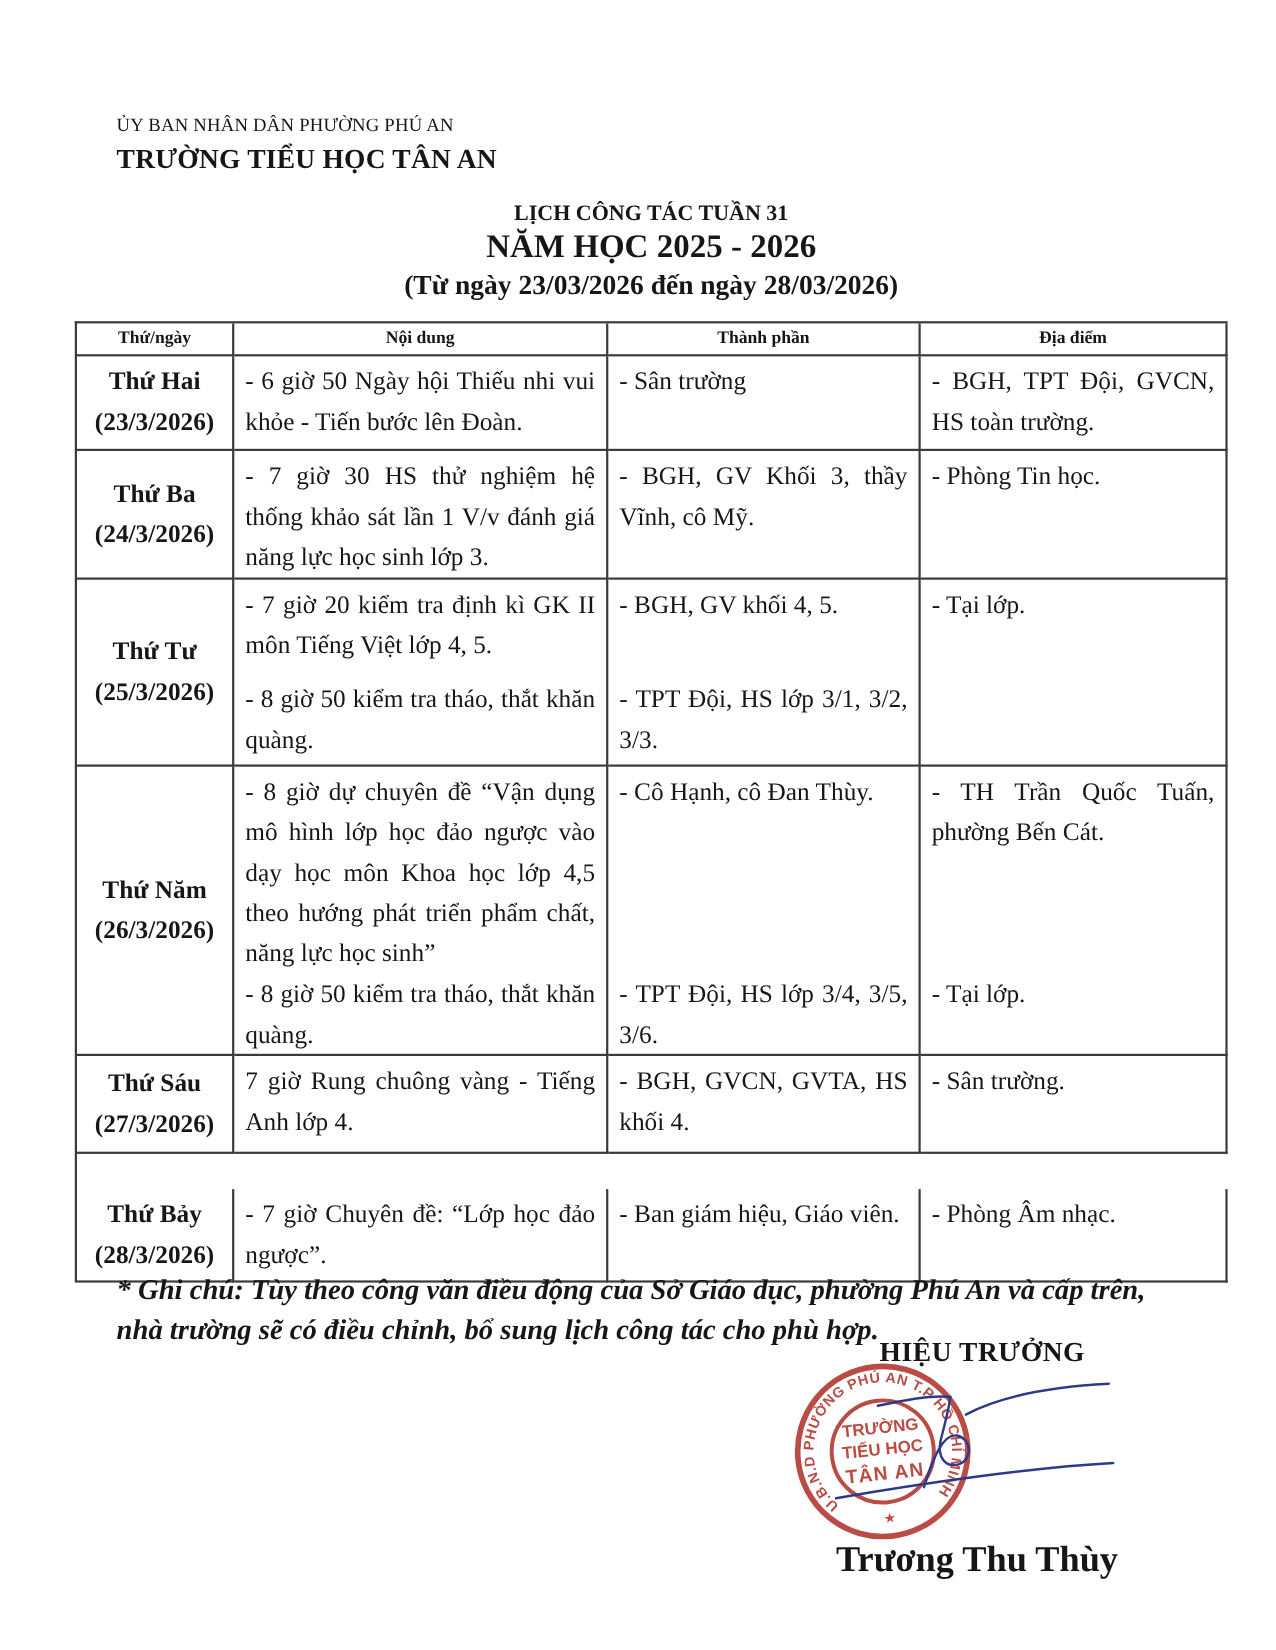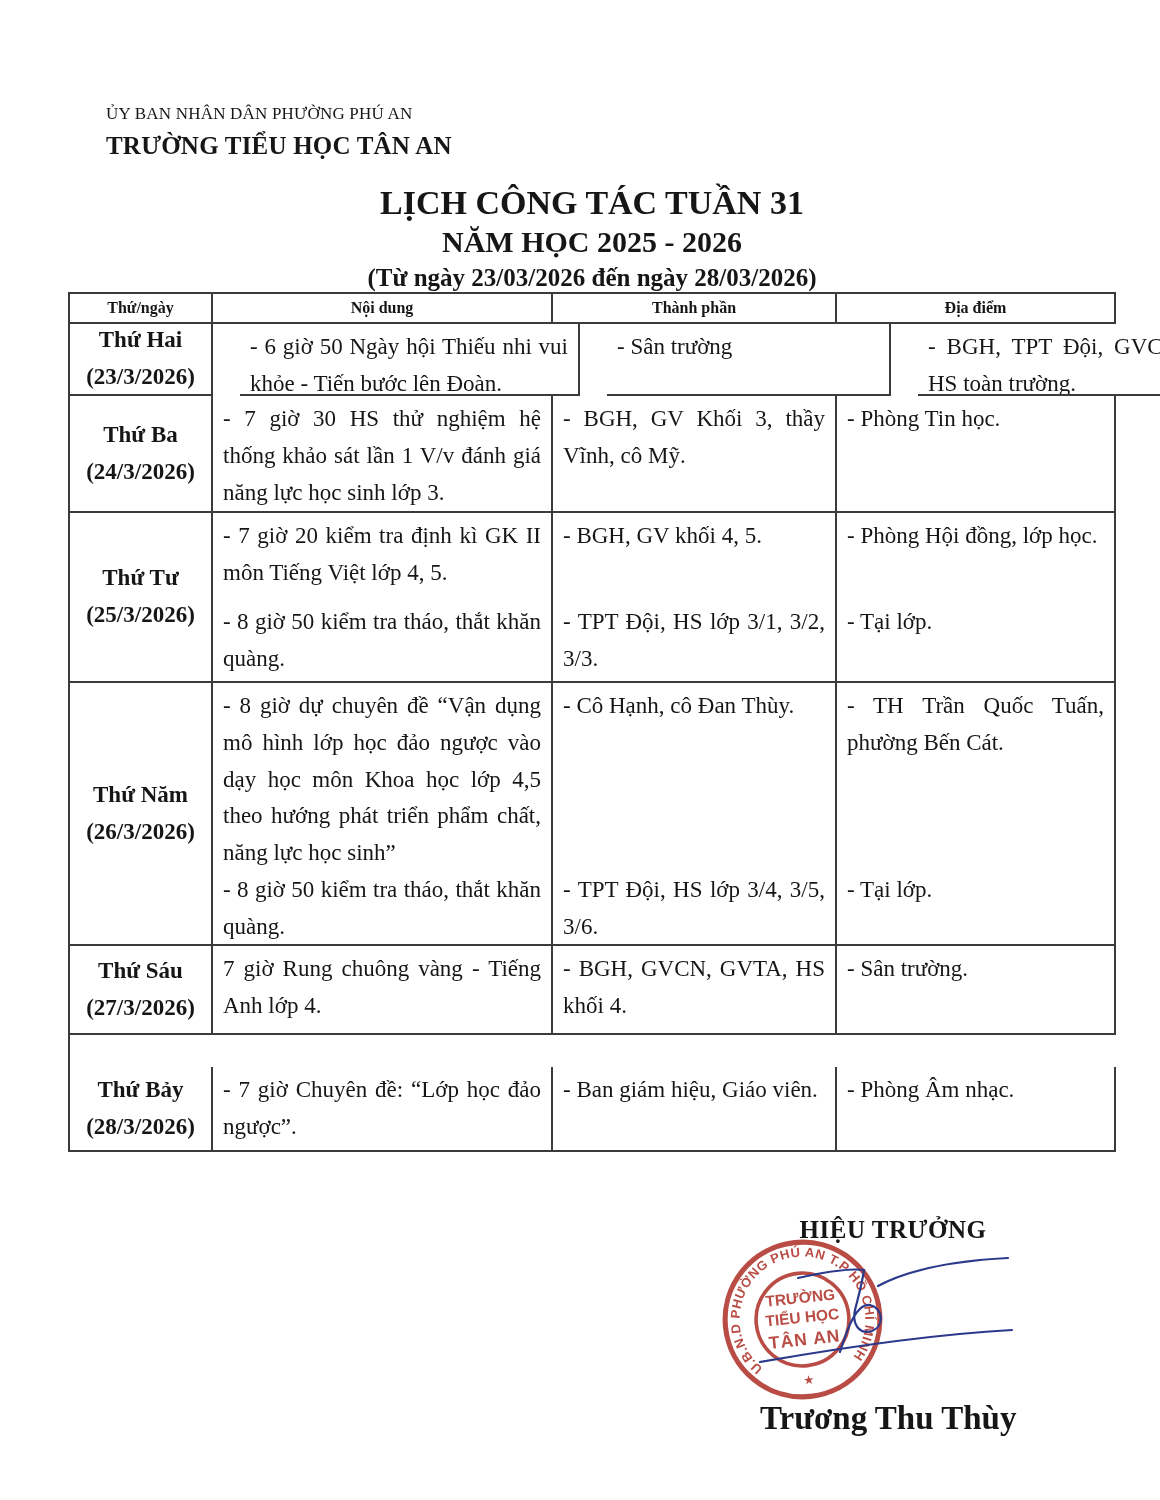--- a/index.html
+++ b/index.html
@@ -10,21 +10,21 @@
     background: #ffffff;
     font-family: "Liberation Serif", "DejaVu Serif", serif;
     color: #161616;
     overflow: hidden;
   }
   .org { position:absolute; left:106px; top:101px; line-height:1.5; }
   .org-line1 { font-size:17px; letter-spacing:0.2px; }
   .org-line2 { font-size:25px; font-weight:bold; letter-spacing:0.2px; }
 
   .title-block { position:absolute; left:68px; top:182px; width:1048px; text-align:center; font-weight:bold; line-height:1.23; }
-  .t1 { font-size:34px; }
+  .t1 { font-size:20px; }
   .t2 { font-size:30px; }
   .t3 { font-size:25px; margin-top:2px; }
 
   .table { position:absolute; left:68px; top:292px; width:1048px;
            border-top:2px solid var(--border); border-left:2px solid var(--border); }
   .trow { display:grid; grid-template-columns:143px 340px 284px 279px; }
   .tcell { border-right:2px solid var(--border); border-bottom:2px solid var(--border);
            font-size:23px; line-height:1.6; padding:5px 10px; overflow:hidden; }
   .th { font-weight:bold; text-align:center; font-size:16px; padding:0 4px; line-height:28px;
         display:flex; align-items:center; justify-content:center; }
@@ -73,21 +73,21 @@
     <div class="t3">(Từ ngày 23/03/2026 đến ngày 28/03/2026)</div>
   </div>
 
   <div class="table">
       <div class="trow" style="height: 30px;">
         <div class="tcell th">Thứ/ngày</div>
         <div class="tcell th">Nội dung</div>
         <div class="tcell th">Thành phần</div>
         <div class="tcell th">Địa điểm</div>
       </div>
-      <div class="trow" style="height: 72px; gap: 27px;">
+      <div class="trow" style="height: 86px;">
         <div class="tcell day">
           <div>Thứ Hai</div>
           <div>(23/3/2026)</div>
         </div>
         <div class="tcell just">
           <div class="slot2">- 6 giờ 50 Ngày hội Thiếu nhi vui khỏe - Tiến bước lên Đoàn.</div>
         </div>
         <div class="tcell just">
           <div class="slot2">- Sân trường</div>
         </div>
@@ -117,21 +117,20 @@
         </div>
         <div class="tcell just">
           <div class="slot1" style="height: 86px;">- 7 giờ 20 kiểm tra định kì GK II môn Tiếng Việt lớp 4, 5.</div>
           <div class="slot2">- 8 giờ 50 kiểm tra tháo, thắt khăn quàng.</div>
         </div>
         <div class="tcell just">
           <div class="slot1" style="height: 86px;">- BGH, GV khối 4, 5.</div>
           <div class="slot2">- TPT Đội, HS lớp 3/1, 3/2, 3/3.</div>
         </div>
         <div class="tcell just">
-          <div class="slot1" style="height: 86px;">- Phòng Hội đồng, lớp học.</div>
           <div class="slot2">- Tại lớp.</div>
         </div>
       </div>
       <div class="trow" style="height: 263px;">
         <div class="tcell day">
           <div>Thứ Năm</div>
           <div>(26/3/2026)</div>
         </div>
         <div class="tcell just">
           <div class="slot1" style="height: 184px;">- 8 giờ dự chuyên đề “Vận dụng mô hình lớp học đảo ngược vào dạy học môn Khoa học lớp 4,5 theo hướng phát triển phẩm chất, năng lực học sinh”</div>
@@ -171,20 +170,21 @@
         </div>
         <div class="tcell just">
           <div class="slot2">- Ban giám hiệu, Giáo viên.</div>
         </div>
         <div class="tcell just">
           <div class="slot2">- Phòng Âm nhạc.</div>
         </div>
       </div>
     </div>
 
+  <div class="note">* Ghi chú: Tùy theo công văn điều động của Sở Giáo dục, phường Phú An và cấp trên, nhà trường sẽ có điều chỉnh, bổ sung lịch công tác cho phù hợp.</div>
 
   <div class="sign-title">HIỆU TRƯỞNG</div>
 
   <svg class="stamp" viewBox="0 0 160 160" xmlns="http://www.w3.org/2000/svg">
     <circle class="stamp-stroke stamp-outer" cx="80" cy="80" r="75"></circle>
     <circle class="stamp-stroke stamp-inner" cx="80" cy="80" r="45"></circle>
     <defs>
       <path id="ringPath" d="M 36.9 123.1 A 61 61 0 1 1 123.1 123.1"></path>
     </defs>
     <text class="ring-text">

